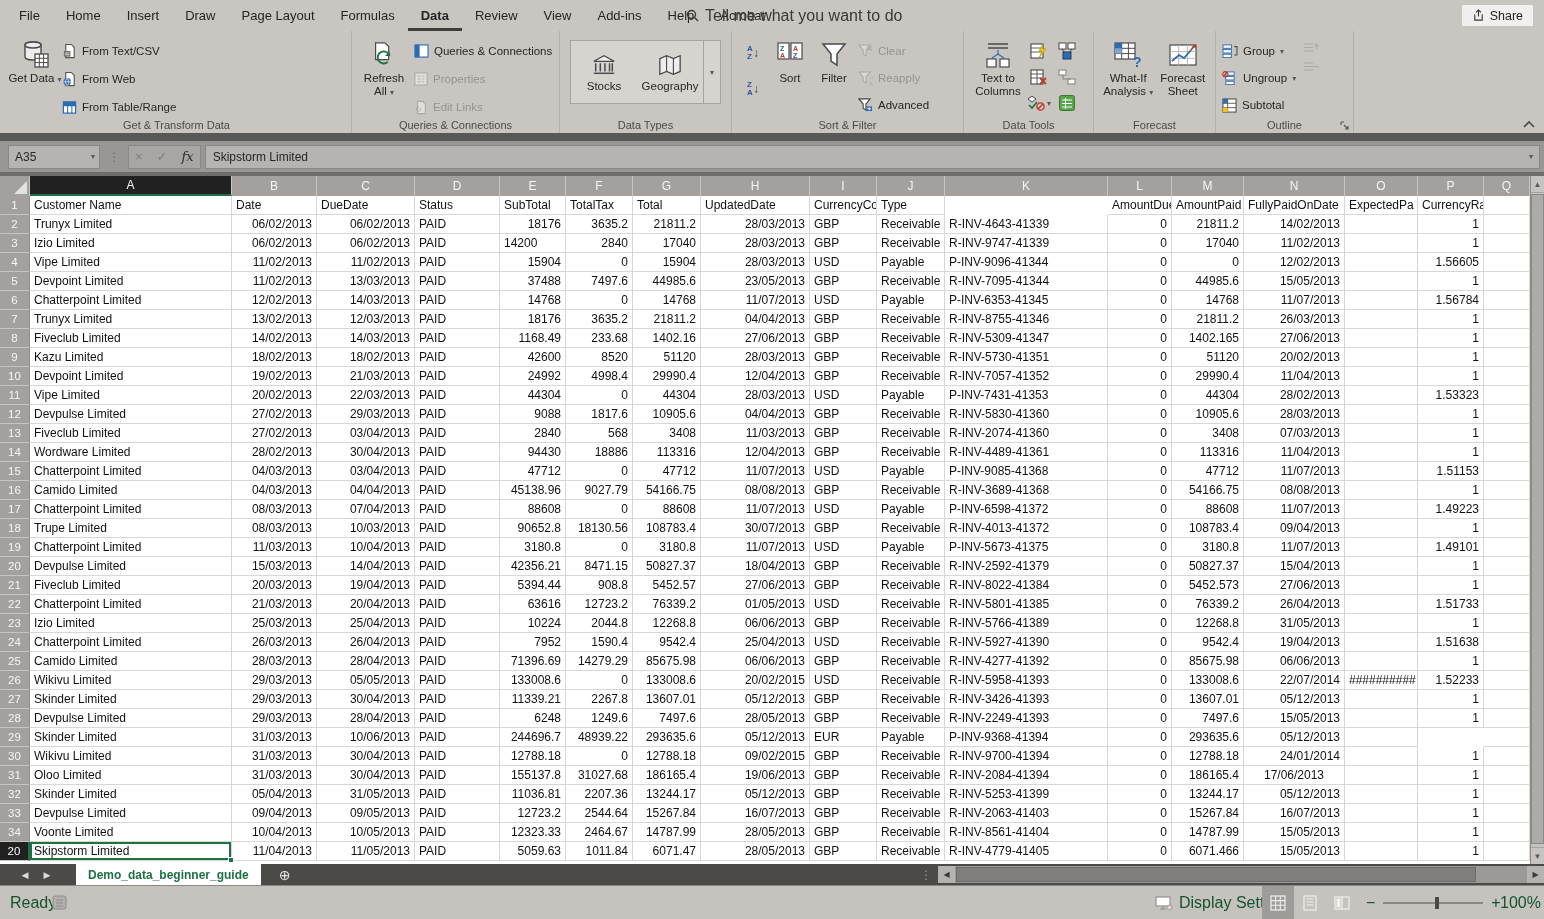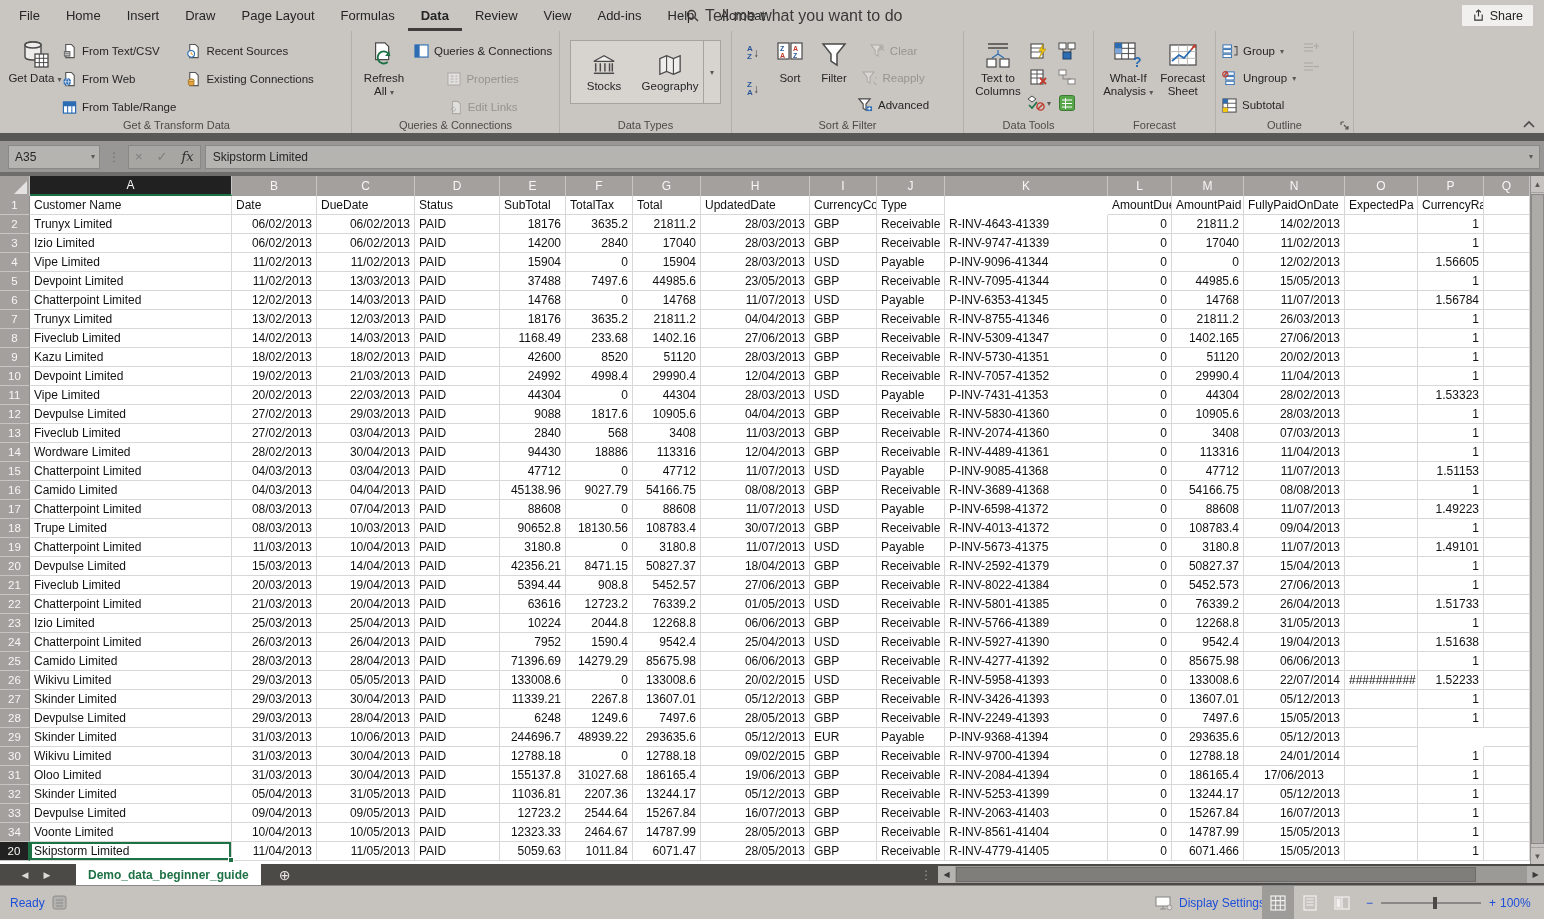--- a/index.html
+++ b/index.html
@@ -15,21 +15,21 @@
 
   
   .ribbon { position:absolute; top:31px; left:0; right:0; height:102px; display:flex; padding-left:2px; }
   .rgroup { position:relative; height:100%; border-right:1px solid #b3b0ac; padding:5px 6px 16px 6px; display:flex; align-items:flex-start; }
   .rgroup-label { position:absolute; bottom:2px; left:0; right:0; text-align:center; font-size:11px; color:#4c4a48; white-space:nowrap; }
   .bb { display:flex; flex-direction:column; align-items:center; width:54px; font-size:11.5px; line-height:13px; text-align:center; padding-top:2px; }
   .bb .ic { height:34px; display:flex; align-items:center; justify-content:center; }
   .col { display:flex; flex-direction:column; gap:4px; padding-top:3px; }
   .sb { display:flex; align-items:center; gap:5px; height:24px; font-size:11.5px; white-space:nowrap; }
   .dd { font-size:8px; color:#5a5856; }
-  .dis { color:#97938f;justify-content:center; }
+  .dis { color:#97938f; }
   .dis svg { opacity:.45; }
   .gallery { margin-top:4px; display:flex; border:1px solid #a7a4a0; background:#d7d4d0; height:64px; }
   .gitem { width:66px; display:flex; flex-direction:column; align-items:center; justify-content:center; gap:3px; font-size:11.5px; }
   .gdrop { width:17px; border-left:1px solid #a7a4a0; display:flex; align-items:center; justify-content:center; }
   .iconbtn { width:26px; height:24px; display:flex; align-items:center; justify-content:center; }
   .azbtn { display:flex; align-items:center; width:30px; height:28px; justify-content:center; }
   .azstack { display:flex; flex-direction:column; font-size:8px; font-weight:bold; line-height:8px; color:#2b579a; }
   .azarrow { font-size:12px; color:#444; }
   .launcher { position:absolute; right:4px; bottom:3px; }
   .collapse { position:absolute; right:8px; bottom:4px; }
@@ -73,21 +73,21 @@
   .tabnav { width:22px; text-align:center; font-size:9px; }
   .sheettab { margin-left:18px; height:21px; background:#ffffff; color:#1e7145; font-weight:bold; font-size:12px; display:flex; align-items:center; padding:0 12px; }
   .addsheet { margin-left:18px; font-size:14px; color:#e8e6e4; }
   .tabdots { position:absolute; left:920px; color:#9b9996; font-size:12px; }
   .hscroll { position:absolute; left:938px; right:0; top:2px; height:17px; background:#9c9a97; }
   .hthumb { position:absolute; left:18px; width:520px; top:1px; height:15px; background:#807e7b; border:1px solid #6e6c6a; }
   .hbtn { position:absolute; top:0; width:17px; height:17px; background:#b5b3b0; color:#3c3b3a; font-size:8px; text-align:center; line-height:17px; }
   .hbtn.l { left:0; } .hbtn.r { right:0; }
 
   
-  .statusbar { position:absolute; top:885px; left:0; right:0; height:34px; background:#c6c3bf; border-top:1px solid #8a8886; font-size:12px; color:#1d4ed8; }
+  .statusbar { position:absolute; top:885px; left:0; right:0; height:34px; background:#c6c3bf; border-top:1px solid #8a8886; font-size:16px; color:#14532d; }
   .ready { position:absolute; left:10px; top:0; height:34px; display:flex; align-items:center; }
   .macroicon { position:absolute; left:52px; top:9px; }
   .dsettings { position:absolute; left:1155px; top:0; height:34px; display:flex; align-items:center; gap:6px; }
   .views { position:absolute; left:1262px; top:0; height:34px; display:flex; }
   .viewbtn { width:32px; height:34px; display:flex; align-items:center; justify-content:center; }
   .viewbtn.active { background:#9e9c99; }
   .zoomctl { position:absolute; left:1366px; top:0; height:34px; display:flex; align-items:center; gap:8px; }
   .ztrack { position:relative; width:100px; height:2px; background:#8a8886; }
   .zthumb { position:absolute; left:52px; top:-5px; width:4px; height:12px; background:#4a4948; }
   .zpct { position:absolute; left:1500px; top:0; height:34px; display:flex; align-items:center; }
@@ -170,42 +170,20 @@
         <span>
             <svg width="15" height="15" viewBox="0 0 16 16">
               <rect x="1.5" y="2" width="13" height="12" fill="#fff" stroke="#2b6cb3" stroke-width="1.3"></rect>
               <path d="M1.5 6h13M6 2v12M10.5 2v12" stroke="#2b6cb3" stroke-width="1.1"></path>
               <rect x="1.5" y="2" width="13" height="4" fill="#2b6cb3"></rect>
             </svg>
           </span>
         <span>From Table/Range</span>
       </div>
     </div>
-    <div class="col" style="margin-left:10px;">
-      <div class="sb">
-        <span>
-            <svg width="15" height="16" viewBox="0 0 16 16">
-              <path d="M4 1h6l3 3v11H4z" fill="#fff" stroke="#555" stroke-width="1.2"></path>
-              <circle cx="5.5" cy="11" r="3.6" fill="#fff" stroke="#2b6cb3" stroke-width="1.2"></circle>
-              <path d="M5.5 8.8V11l1.8 1" stroke="#e8a33d" stroke-width="1.1" fill="none"></path>
-            </svg>
-          </span>
-        <span>Recent Sources</span>
-      </div>
-      <div class="sb">
-        <span>
-            <svg width="15" height="16" viewBox="0 0 16 16">
-              <path d="M4 1h6l3 3v11H4z" fill="#fff" stroke="#555" stroke-width="1.2"></path>
-              <path d="M2.5 9.5c0-.8 1.3-1.4 3-1.4s3 .6 3 1.4v4c0 .8-1.3 1.4-3 1.4s-3-.6-3-1.4z" fill="#e8a33d" stroke="#9a6c1e" stroke-width=".8"></path>
-              <ellipse cx="5.5" cy="9.5" rx="3" ry="1.3" fill="#f5c878" stroke="#9a6c1e" stroke-width=".8"></ellipse>
-            </svg>
-          </span>
-        <span>Existing Connections</span>
-      </div>
-    </div>
     <div class="rgroup-label">Get &amp; Transform Data</div>
   </div>
 
   <div class="rgroup" style="width:208px;">
     <div class="bb" style="width:52px;">
       <span class="ic">
         <svg width="28" height="30" viewBox="0 0 30 30">
             <path d="M6 2h10l4 4v14H6z" fill="#fff" stroke="#4a4a4a" stroke-width="1.3"></path>
             <path d="M21 16a6.5 6.5 0 10-2 6.5" fill="none" stroke="#1e7145" stroke-width="2"></path>
             <path d="M21 11v5h-5z" fill="#1e7145"></path>
@@ -585,21 +563,21 @@
       <div class="cell" style="width: 73px; text-align: right;"></div>
       <div class="cell" style="width: 66px; text-align: right;">1</div>
       <div class="cell" style="width: 46px; text-align: left;"></div>
     </div>
     <div class="grow">
       <div class="rowhdr">3</div>
       <div class="cell" style="width: 202px; text-align: left;">Izio Limited</div>
       <div class="cell" style="width: 85px; text-align: right;">06/02/2013</div>
       <div class="cell" style="width: 98px; text-align: right;">06/02/2013</div>
       <div class="cell" style="width: 85px; text-align: left;">PAID</div>
-      <div class="cell" style="width: 66px; text-align: right;">14200</div>
+      <div class="cell" style="width: 66px; text-align: left;">14200</div>
       <div class="cell" style="width: 67px; text-align: right;">2840</div>
       <div class="cell" style="width: 68px; text-align: right;">17040</div>
       <div class="cell" style="width: 109px; text-align: right;">28/03/2013</div>
       <div class="cell" style="width: 67px; text-align: left;">GBP</div>
       <div class="cell" style="width: 68px; text-align: left;">Receivable</div>
       <div class="cell" style="width: 163px; text-align: left;">R-INV-9747-41339</div>
       <div class="cell" style="width: 64px; text-align: right;">0</div>
       <div class="cell" style="width: 72px; text-align: right;">17040</div>
       <div class="cell" style="width: 101px; text-align: right;">11/02/2013</div>
       <div class="cell" style="width: 73px; text-align: right;"></div>

